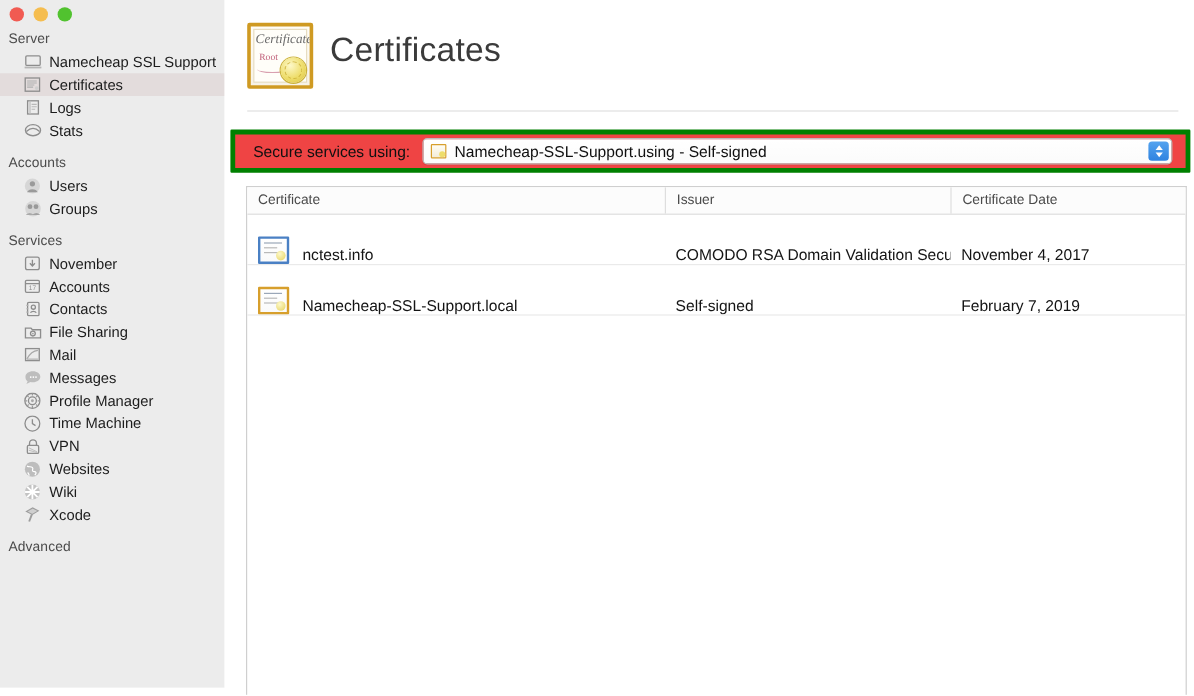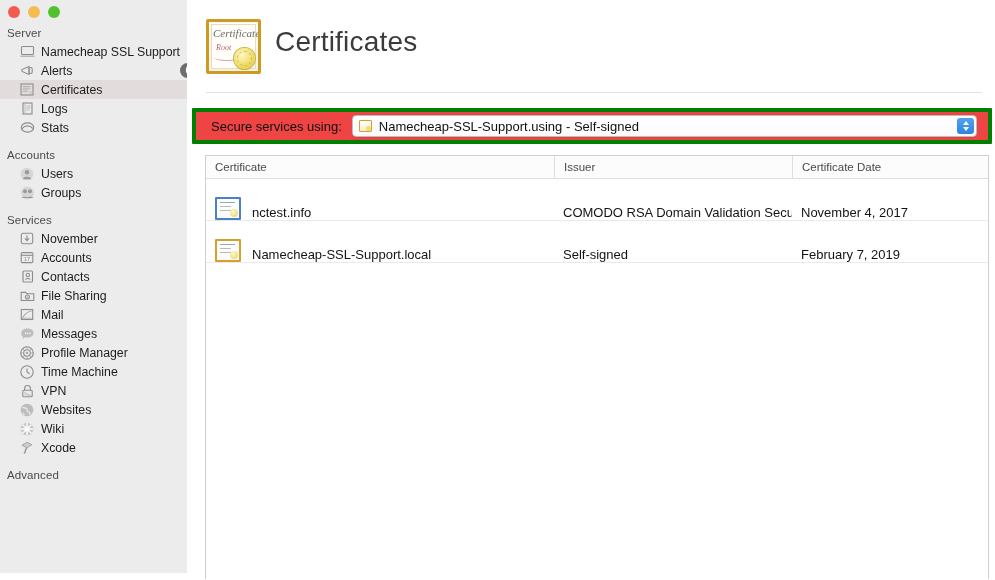--- a/index.html
+++ b/index.html
@@ -126,21 +126,20 @@
     left: 4px; top: 5px;
     font-family: "Liberation Serif", serif;
     font-style: italic;
     font-size: 11px;
     color: #6b6b6b;
   }
   .cert-sub {
     position: absolute;
     left: 7px; top: 21px;
     font-family: "Liberation Serif", serif;
-    font-style: italic;
     font-size: 8px;
     color: #c0607a;
   }
   .cert-flourish {
     position: absolute;
     left: 5px; top: 32px;
     width: 26px; height: 6px;
     border-bottom: 1px solid #d9a0b0;
     border-radius: 0 0 60% 60%;
   }
@@ -353,30 +352,20 @@
     <div class="nav" id="nav-root">
         <div class="group-title">Server</div>
         <div class="nav-item">
           <span class="ico">
             <svg width="15" height="13" viewBox="0 0 15 13">
               <rect x="1.5" y="1.5" width="12" height="8" rx="1" stroke="#8d8d8d" fill="none" stroke-width="1.1"></rect>
               <rect x="0.5" y="10.5" width="14" height="1.5" fill="#b6b6b6"></rect>
             </svg>
           </span>
           <span class="lbl">Namecheap SSL Support</span>
-        </div>
-        <div class="nav-item">
-          <span class="ico">
-            <svg width="15" height="13" viewBox="0 0 15 13">
-              <path d="M2 5.5 L9 2.5 L9 10.5 L2 7.5 Z" stroke="#8d8d8d" fill="none" stroke-width="1.1"></path>
-              <rect x="9" y="3.5" width="3.2" height="6" rx="1.4" stroke="#8d8d8d" fill="none" stroke-width="1.1"></rect>
-            </svg>
-          </span>
-          <span class="lbl">Alerts</span>
-          <span class="badge">6</span>
         </div>
         <div class="nav-item selected">
           <span class="ico">
             <svg width="14" height="13" viewBox="0 0 14 13">
               <rect x="1" y="1" width="12" height="11" stroke="#8d8d8d" fill="none" stroke-width="1.1"></rect>
               <g stroke="#b0b0b0" stroke-width="0.9">
                 <path d="M2.6 3.5h8M2.6 5.2h8M2.6 6.9h6M2.6 8.6h5"></path>
               </g>
               <circle cx="10.6" cy="9.4" r="1.6" fill="#cfcfcf"></circle>
             </svg>

